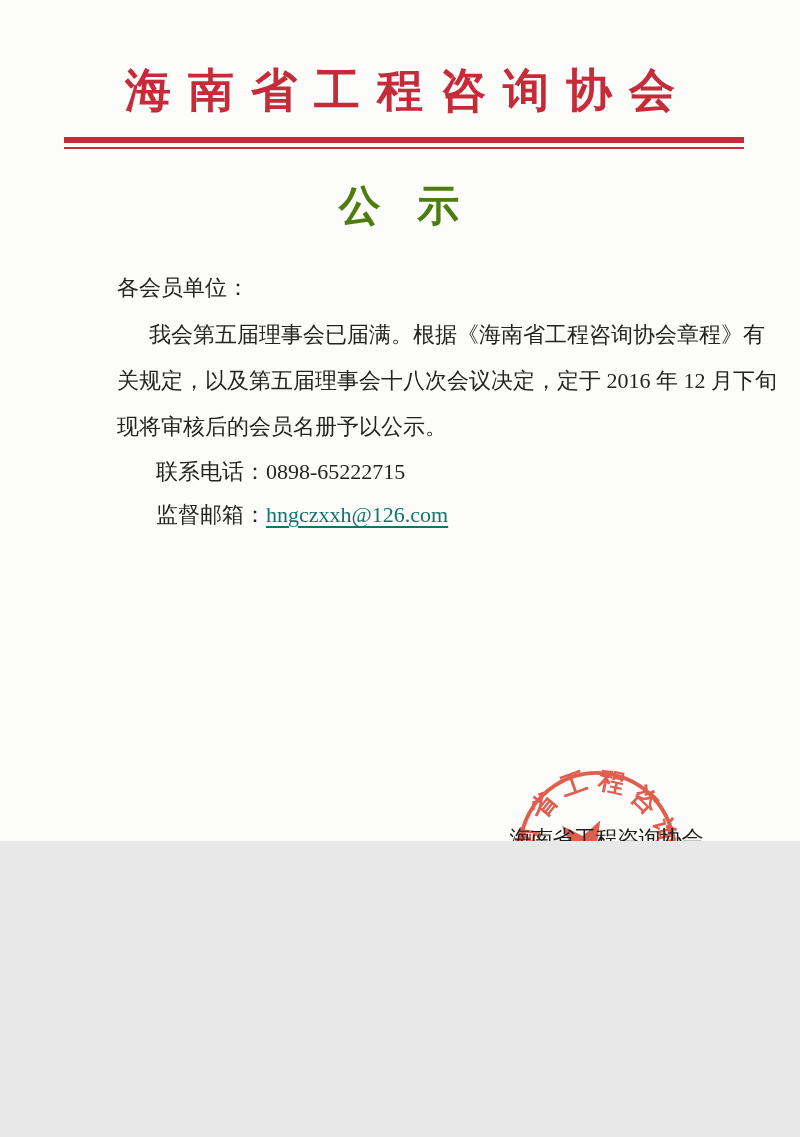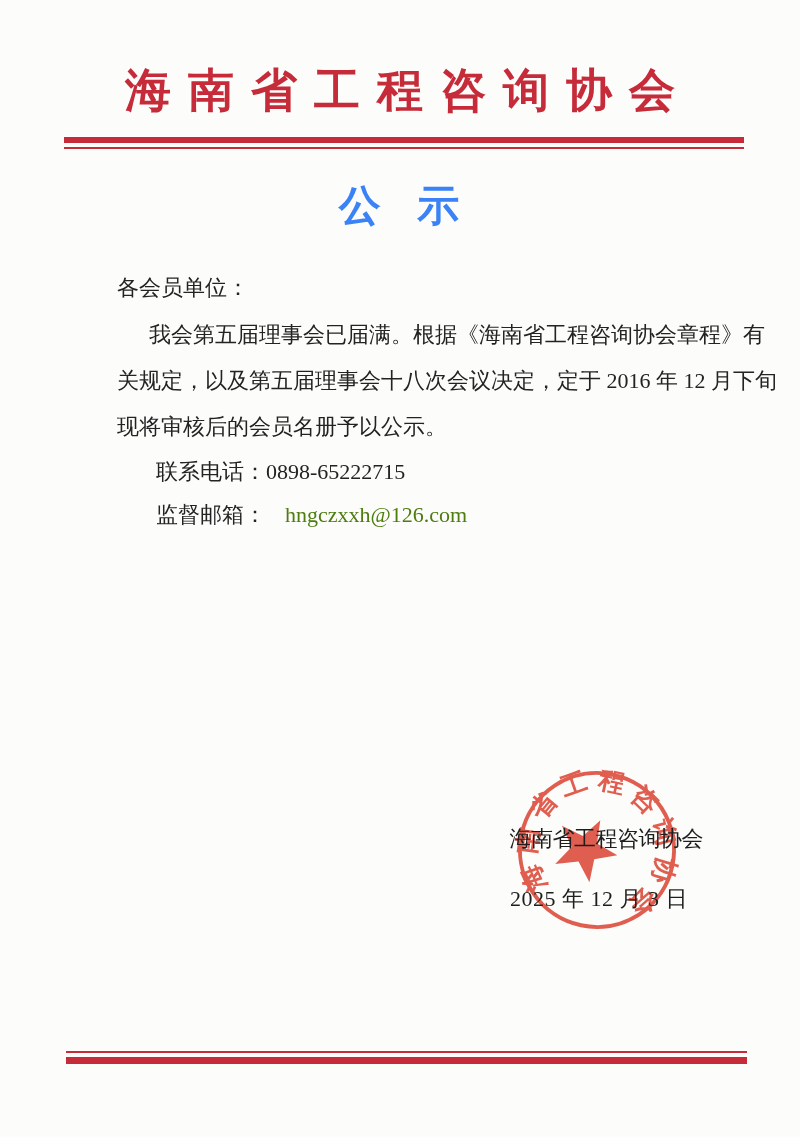--- a/index.html
+++ b/index.html
@@ -1,18 +1,18 @@
 <!DOCTYPE html>
 <html><head>
 <meta charset="utf-8">
 <style>
   html,body{margin:0;padding:0;background:#e8e8e8;}
   .page{
     position:relative;
-    width:800px;height:1137px;
+    width:800px;height:841px;
     margin:0 auto;
     background:#fcfcfa;
     overflow:hidden;
     font-family:"Liberation Serif","DejaVu Serif",serif;
     color:#262626;
   }
   
   .letterhead{
     position:absolute;top:60px;left:0;width:800px;
     text-align:center;
@@ -22,37 +22,37 @@
   }
   .rule{position:absolute;background:#c62b39;}
   .rule-top-thick{top:137px;left:64px;width:680px;height:6px;}
   .rule-top-thin{top:147px;left:64px;width:680px;height:2px;}
   .rule-bottom-thin{top:1051px;left:66px;width:681px;height:2px;}
   .rule-bottom-thick{top:1057px;left:66px;width:681px;height:7px;}
   
   .doc-title{
     position:absolute;top:178px;left:0;width:800px;
     text-align:center;
-    font-size:42px;font-weight:bold;color:#3b82f6;
+    font-size:42px;font-weight:bold;color:#4d7c0f;
     word-spacing:22px;letter-spacing:2px;
   }
   
   .content{
     position:absolute;top:266px;left:117px;width:578px;
     font-size:22px;color:#232323;
   }
   .salutation{line-height:44px;margin-bottom:2px;white-space:nowrap;}
   .para-line{line-height:46px;white-space:nowrap;}
   .para-line.indent{text-indent:32px;text-align:right;}
   .para-line.tight{letter-spacing:-0.6px;}
   .info-line{line-height:43px;padding-left:39px;white-space:nowrap;}
   .info-line .u{
+    text-decoration:underline;
     text-underline-offset:4px;
-    color:#4d7c0f;
-    margin-left:19px;
+    color:#0f766e;
   }
   .attachment{line-height:44px;padding-left:39px;margin-top:44px;white-space:nowrap;}
   
   .signature{
     position:absolute;top:824px;right:97px;
     text-align:right;font-size:22px;color:#1e1e1e;z-index:3;
   }
   .signature .org{letter-spacing:-0.5px;white-space:nowrap;}
   .signature .date{margin-top:30px;padding-right:15px;white-space:nowrap;letter-spacing:0.5px;}
   

